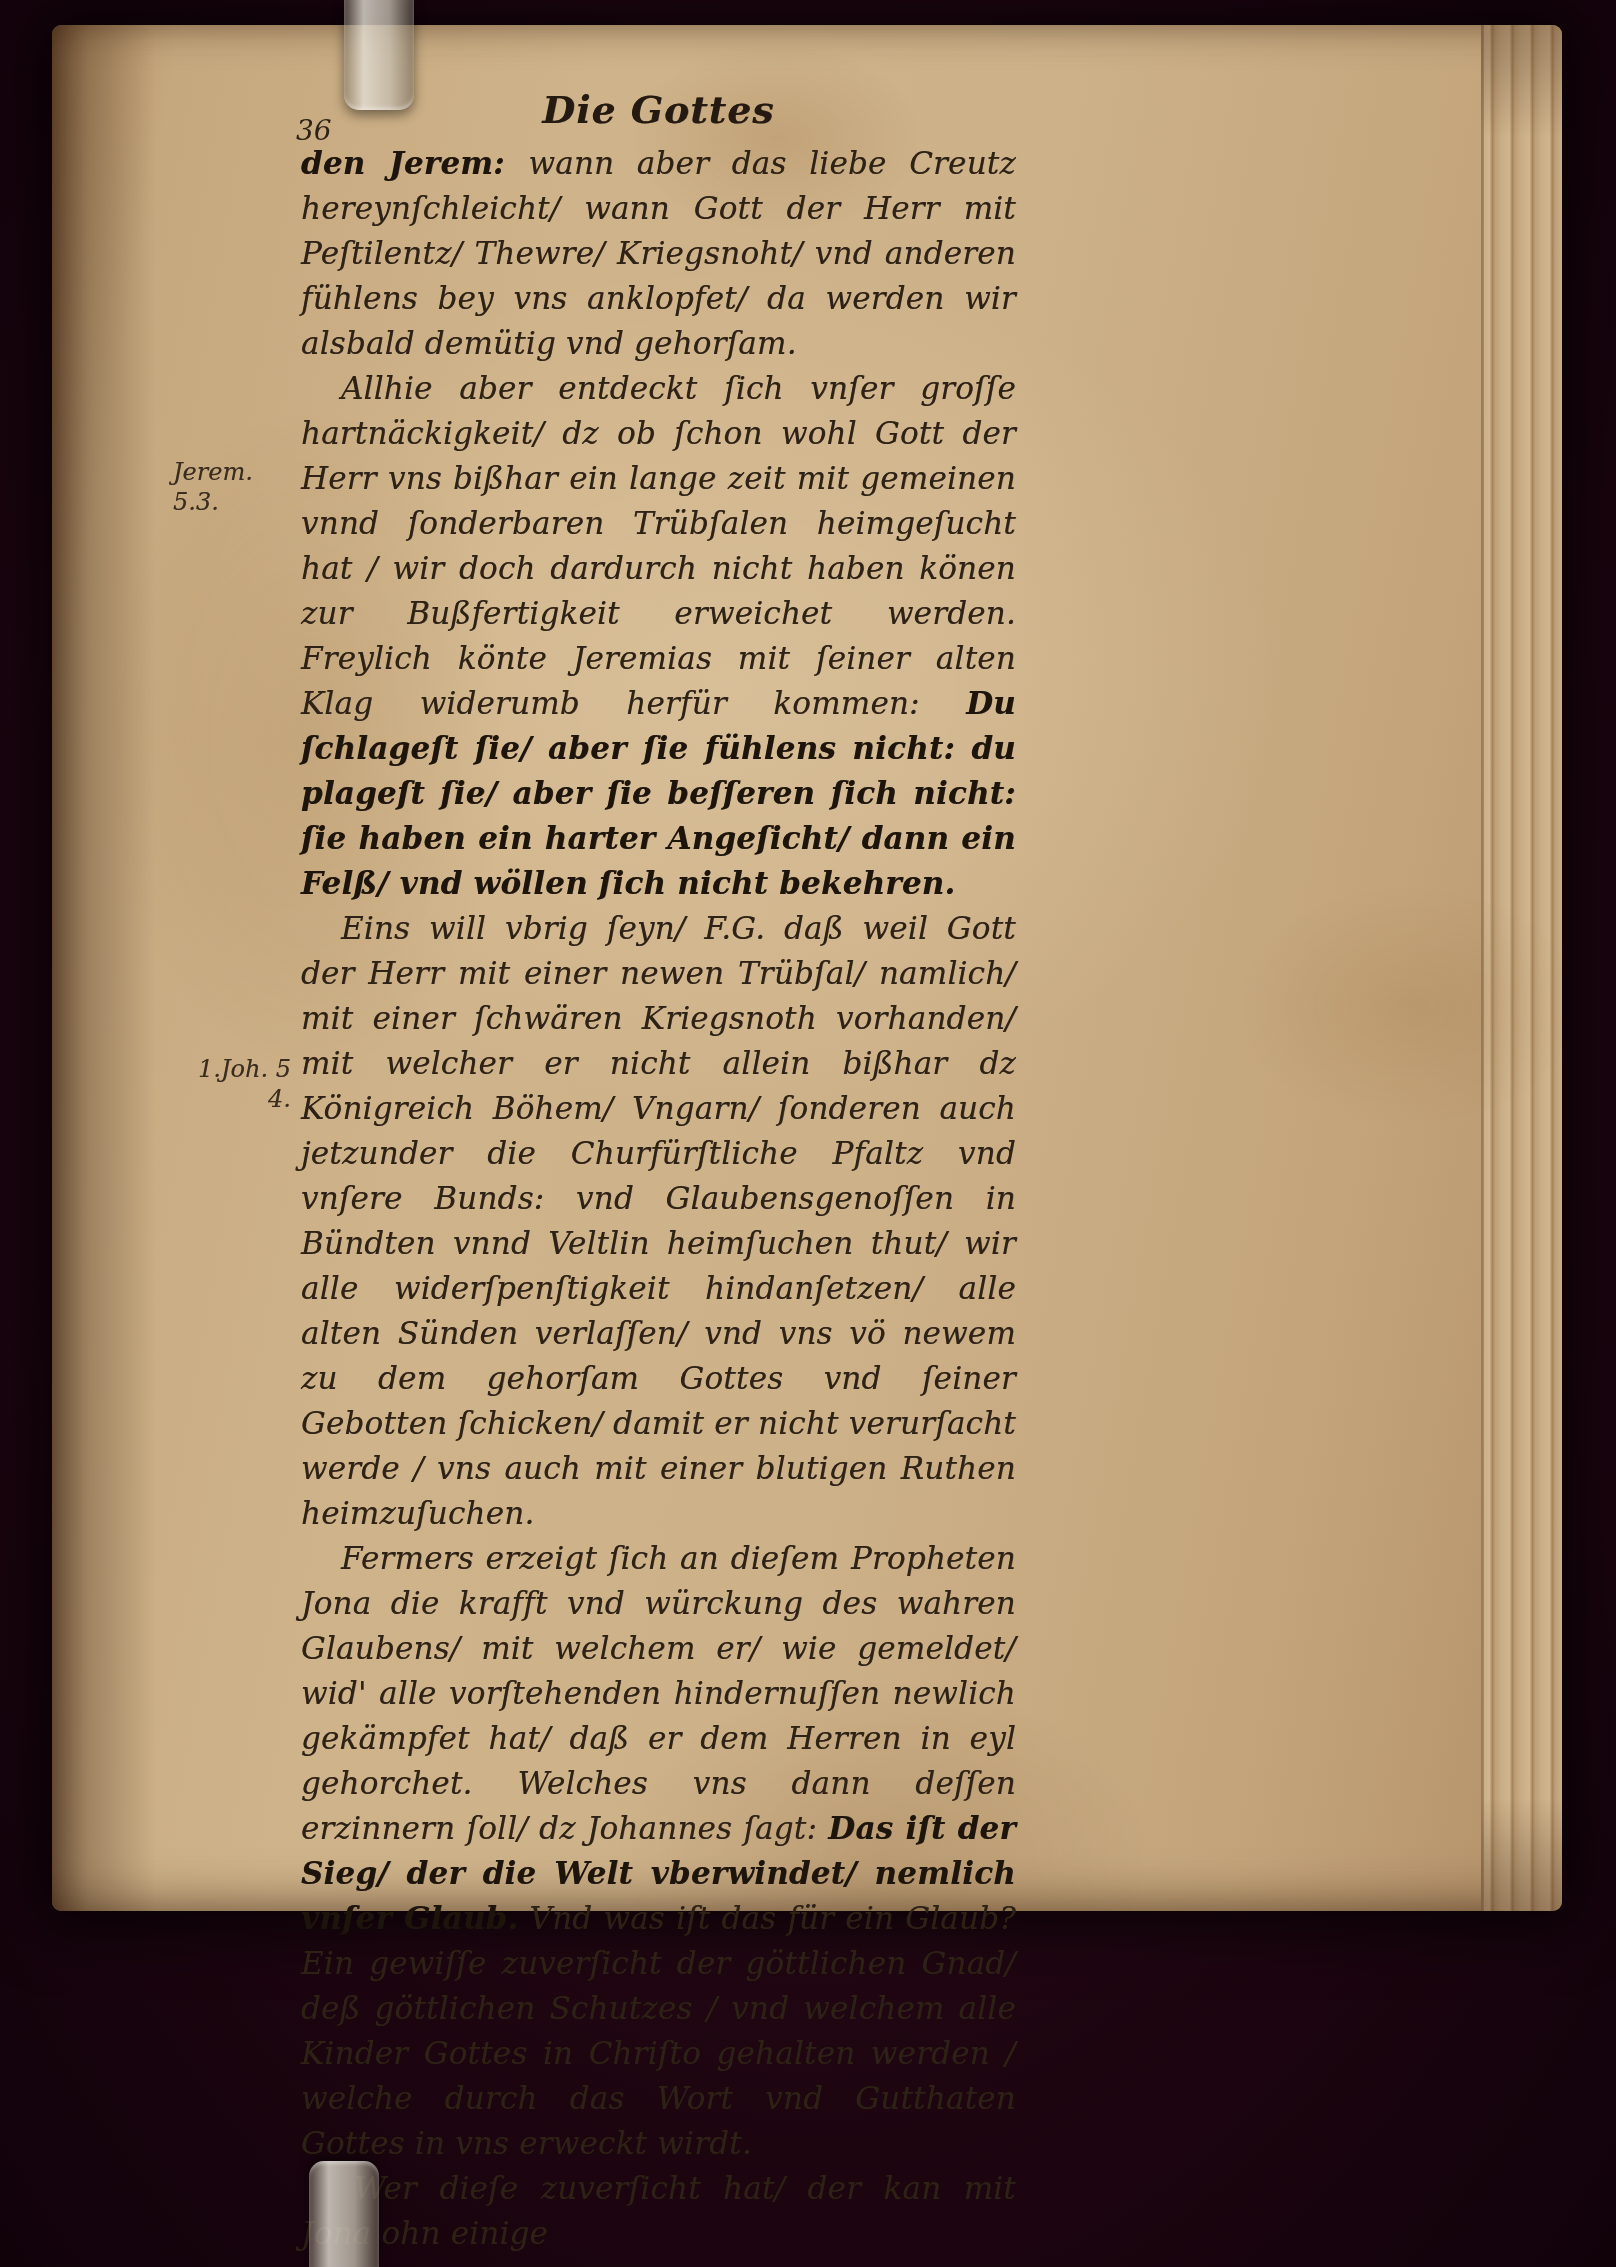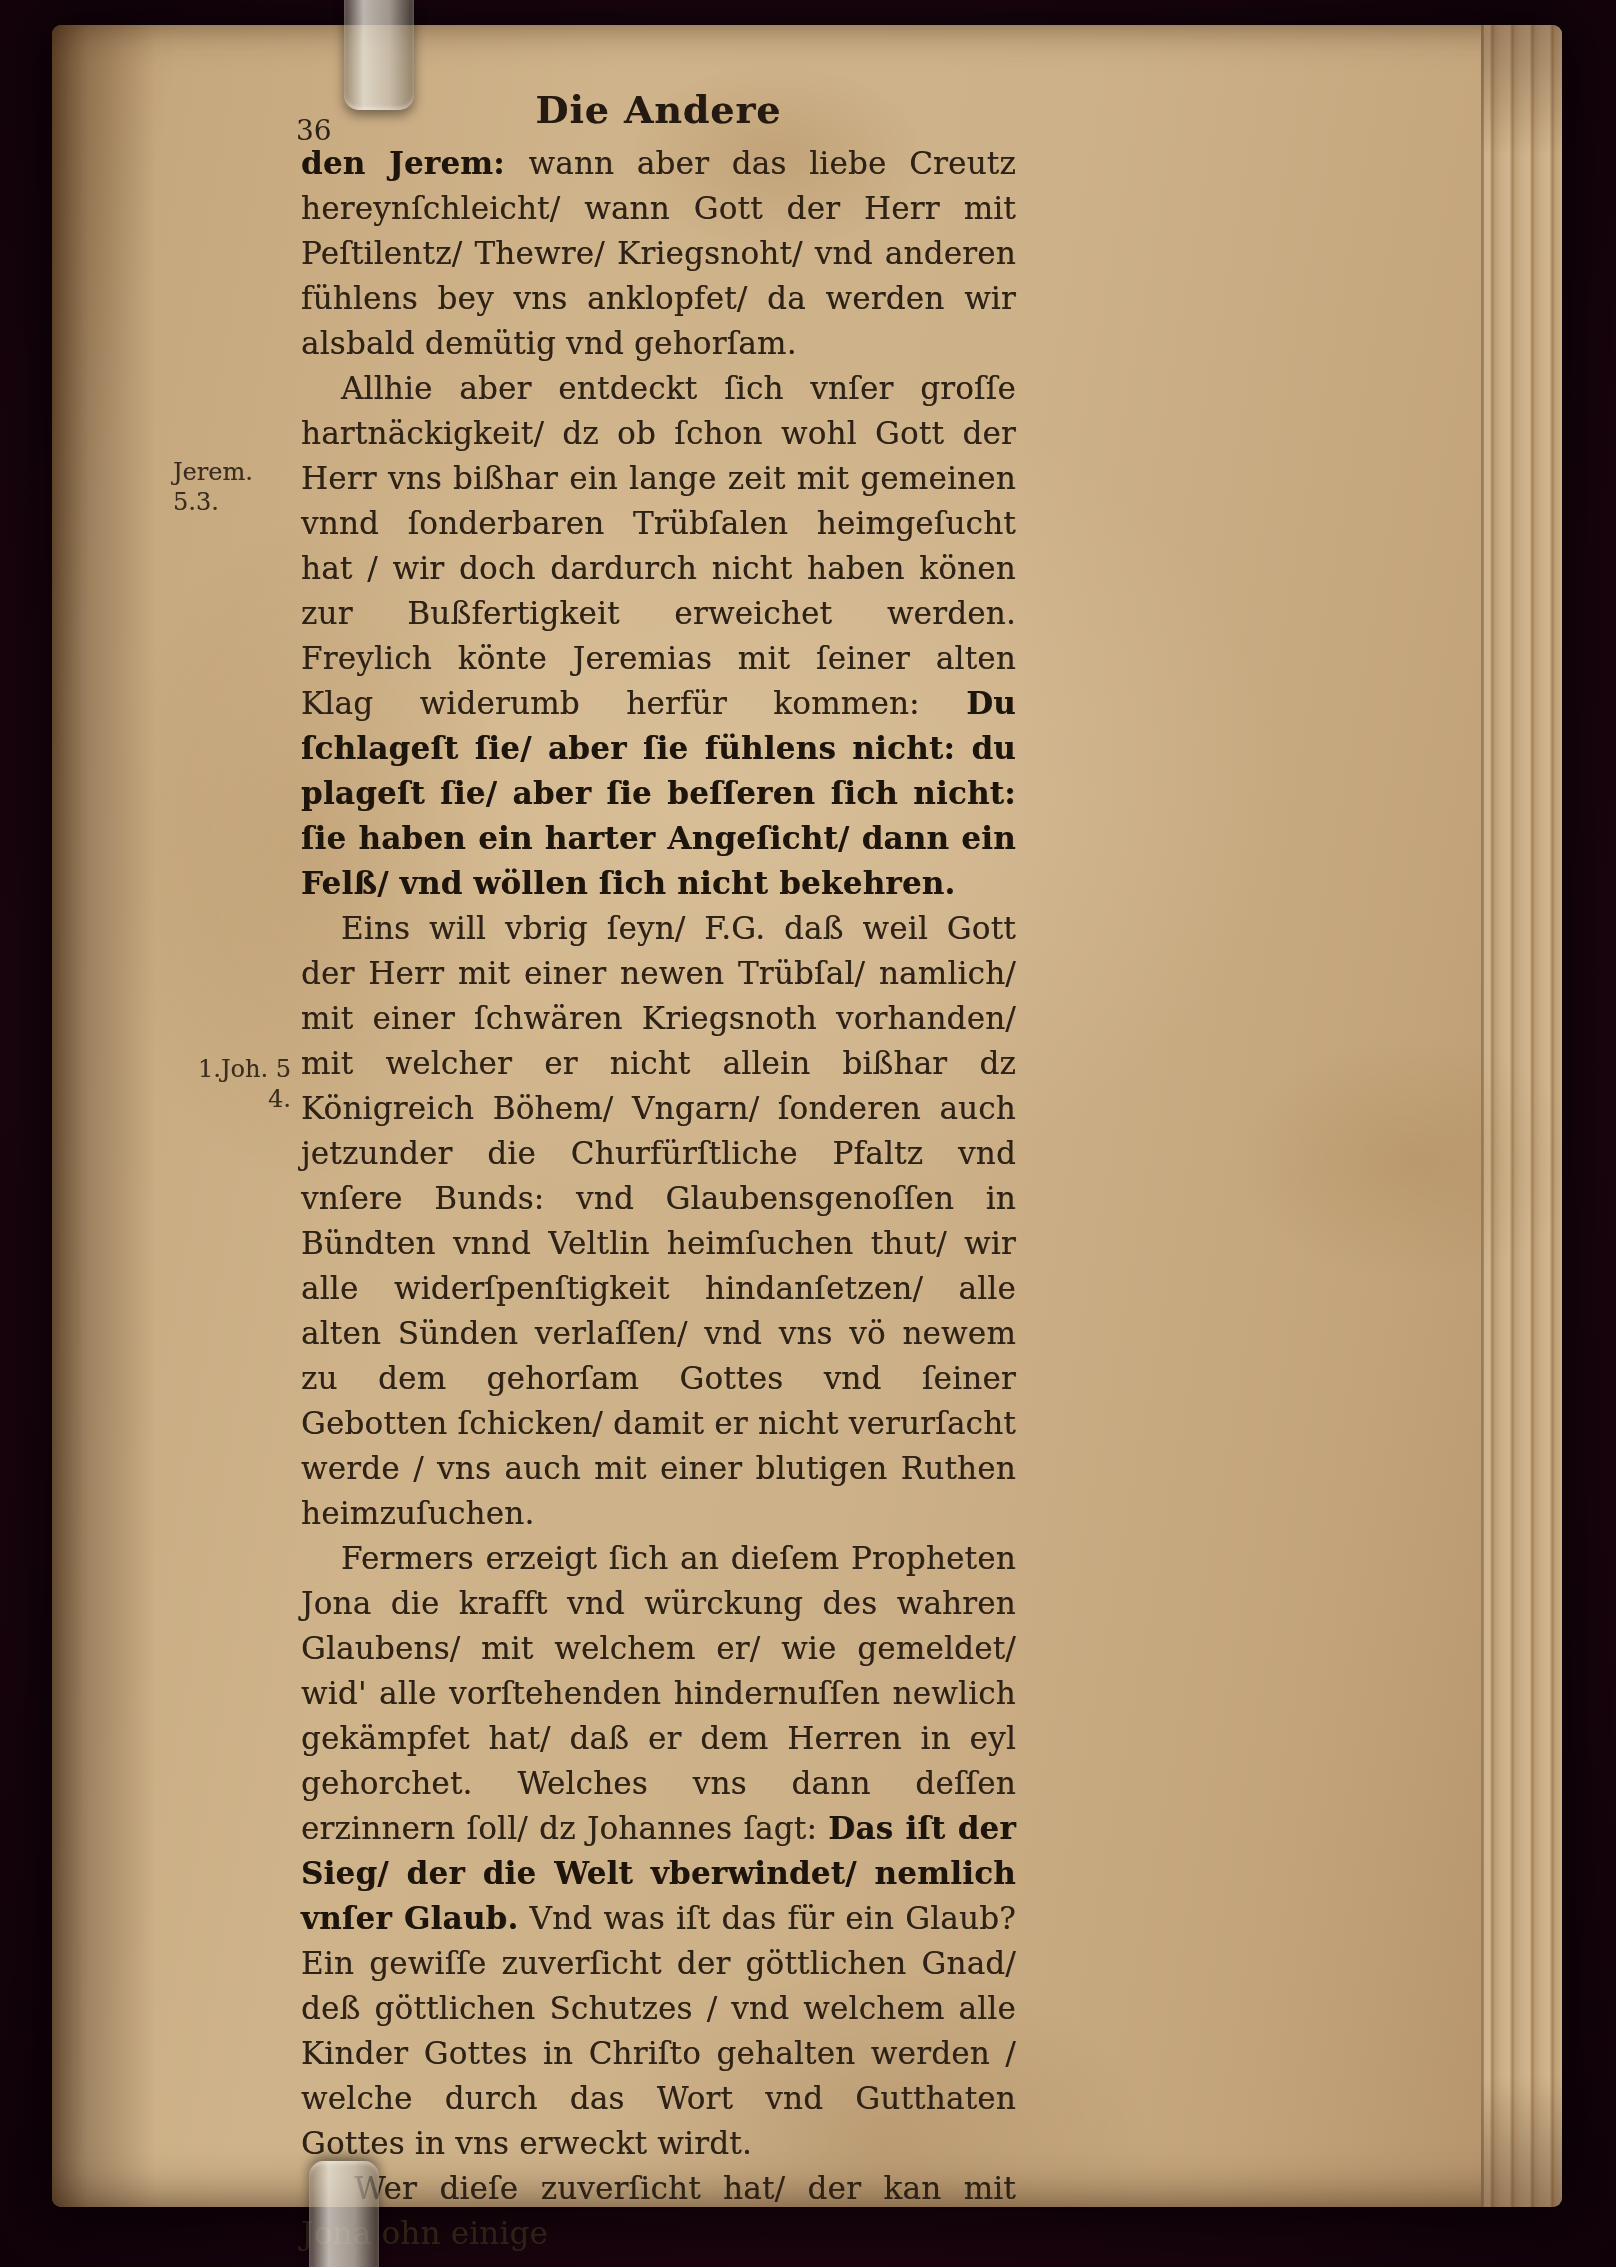--- a/index.html
+++ b/index.html
@@ -8,30 +8,31 @@
     position: relative;
     overflow: hidden;
     background: radial-gradient(ellipse at 50% 45%, #2e0e1c 0%, #1d0510 65%, #11020a 100%);
     font-family: "DejaVu Serif", serif;
   }
 
   
   .book-page {
     position: absolute;
     left: 52px; top: 24.6px;
-    width: 1510px; height: 2182px;
+    width: 1510px; height: 1886px;
     border-radius: 9.5px;
     background:
       radial-gradient(852px 662px at 45% 35%, rgba(255,238,205,.22), rgba(255,238,205,0) 65%),
       linear-gradient(100deg, #b18e64 0%, #c6a87e 7%, #cfb38a 30%, #cdb189 55%, #c3a47a 82%, #b3916a 100%);
     box-shadow:
       0 0 66px 9.5px rgba(0,0,0,.8),
       inset 0 17px 38px -17px rgba(55,30,12,.55),
       inset 0 -24.6px 47px -19px rgba(55,30,12,.6);
     z-index: 1;
+    font-style: italic;
   }
 
   .gutter-shadow {
     position: absolute; top: 0; left: 0; bottom: 0; width: 104px;
     border-radius: 9.5px 0 0 9.5px;
     background: linear-gradient(90deg, rgba(50,26,10,.6), rgba(50,26,10,.28) 35%, rgba(50,26,10,0));
     pointer-events: none;
   }
 
   .page-edges {
@@ -139,21 +140,21 @@
   <div class="page-edges"></div>
   <div class="stains"></div>
 
   <div class="page-number">36</div>
 
   <div class="margin-note note-1">Jerem. 5.3.</div>
   <div class="margin-note note-2">1.Joh. 5 4.</div>
 
   <div class="text-block">
 
-    <div class="running-header">Die Andere</div>
+    <div class="running-header">Die Gottes</div>
 
     <p class="para first"><span class="seg-strong">den Jerem: </span><span>wann aber das liebe Creutz hereynſchleicht/ wann Gott der Herr mit Peſtilentz/ Thewre/ Kriegsnoht/ vnd anderen fühlens bey vns anklopfet/ da werden wir alsbald demütig vnd gehorſam.</span></p>
 
     <p class="para"><span>Allhie aber entdeckt ſich vnſer groſſe hartnäckigkeit/ dz ob ſchon wohl Gott der Herr vns bißhar ein lange zeit mit gemeinen vnnd ſonderbaren Trübſalen heimgeſucht hat / wir doch dardurch nicht haben könen zur Bußfertigkeit erweichet werden. Freylich könte Jeremias mit ſeiner alten Klag widerumb herfür kommen: </span><span class="seg-strong">Du ſchlageſt ſie/ aber ſie fühlens nicht: du plageſt ſie/ aber ſie beſſeren ſich nicht: ſie haben ein harter Angeſicht/ dann ein Felß/ vnd wöllen ſich nicht bekehren.</span></p>
 
     <p class="para"><span>Eins will vbrig ſeyn/ F.G. daß weil Gott der Herr mit einer newen Trübſal/ namlich/ mit einer ſchwären Kriegsnoth vorhanden/ mit welcher er nicht allein bißhar dz Königreich Böhem/ Vngarn/ ſonderen auch jetzunder die Churfürſtliche Pfaltz vnd vnſere Bunds: vnd Glaubensgenoſſen in Bündten vnnd Veltlin heimſuchen thut/ wir alle widerſpenſtigkeit hindanſetzen/ alle alten Sünden verlaſſen/ vnd vns vö newem zu dem gehorſam Gottes vnd ſeiner Gebotten ſchicken/ damit er nicht verurſacht werde / vns auch mit einer blutigen Ruthen heimzuſuchen.</span></p>
 
     <p class="para"><span>Fermers erzeigt ſich an dieſem Propheten Jona die krafft vnd würckung des wahren Glaubens/ mit welchem er/ wie gemeldet/ wid' alle vorſtehenden hindernuſſen newlich gekämpfet hat/ daß er dem Herren in eyl gehorchet. Welches vns dann deſſen erzinnern ſoll/ dz Johannes ſagt: </span><span class="seg-strong">Das iſt der Sieg/ der die Welt vberwindet/ nemlich vnſer Glaub.</span><span> Vnd was iſt das für ein Glaub? Ein gewiſſe zuverſicht der göttlichen Gnad/ deß göttlichen Schutzes / vnd welchem alle Kinder Gottes in Chriſto gehalten werden / welche durch das Wort vnd Gutthaten Gottes in vns erweckt wirdt.</span></p>
 
     <p class="para last"><span>Wer dieſe zuverſicht hat/ der kan mit Jona ohn einige</span></p>

